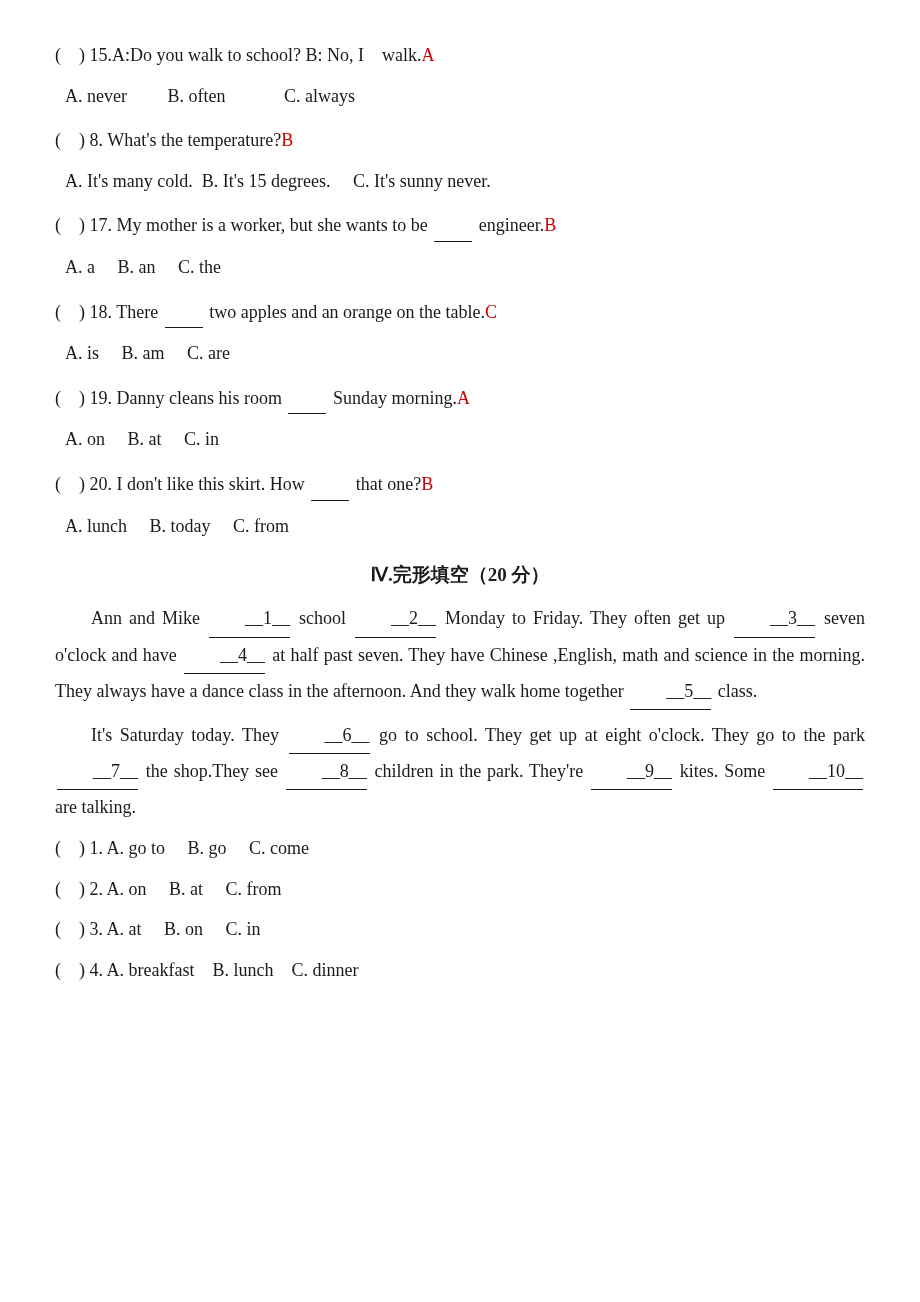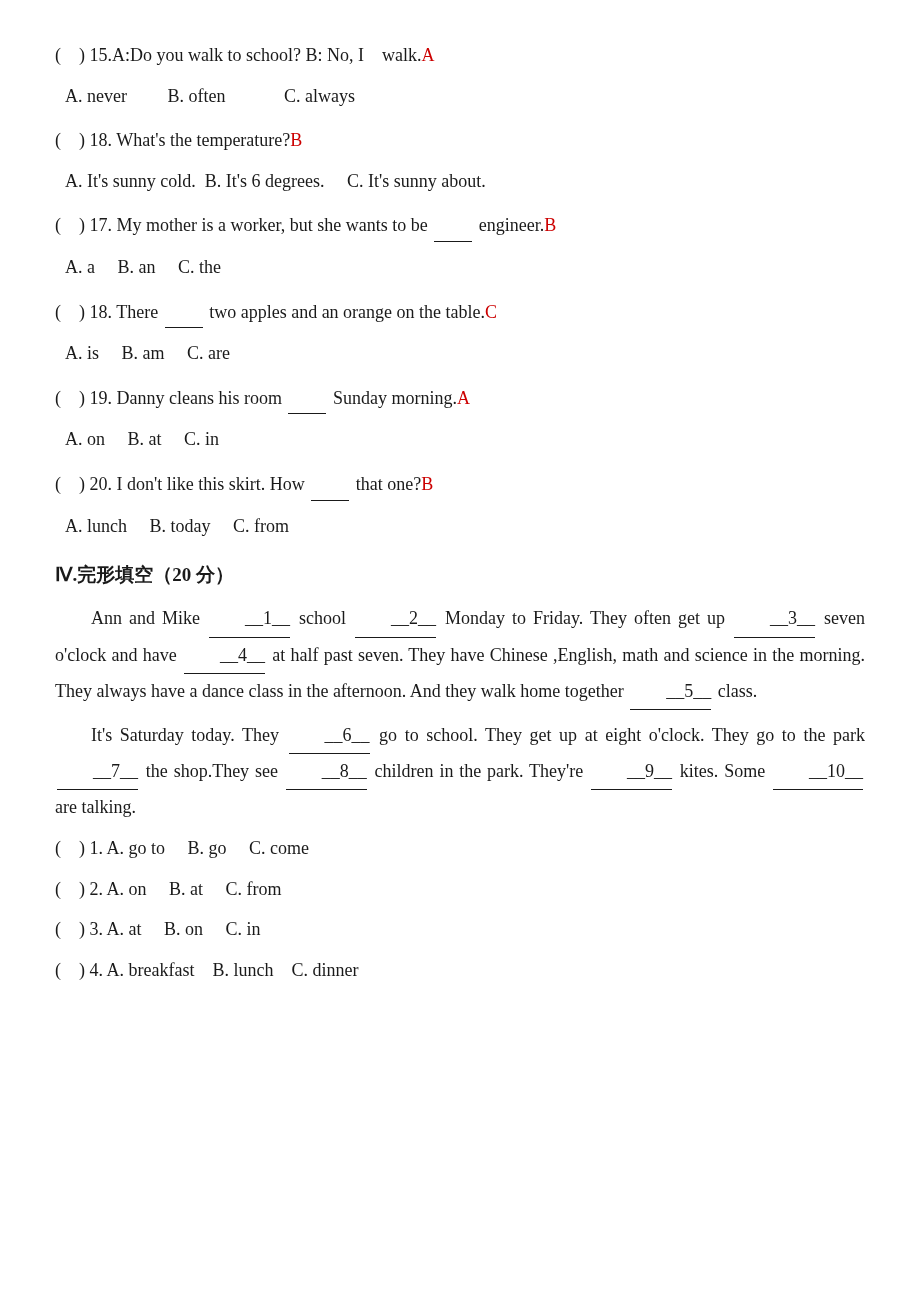--- a/index.html
+++ b/index.html
@@ -28,20 +28,21 @@
     .answer {
       color: #cc0000;
       font-weight: normal;
     }
     .section-title {
       font-size: 19px;
       font-weight: bold;
       margin-top: 18px;
       margin-bottom: 10px;
       line-height: 1.7;
+      text-align: center;
     }
     .passage-block {
       margin-bottom: 8px;
       line-height: 1.95;
       text-align: justify;
     }
     .passage-indent {
       text-indent: 2em;
     }
     .blank {
@@ -61,26 +62,26 @@
   <span> 15.A:Do you walk to school? B: No, I &nbsp;&nbsp; walk.</span><span class="answer">A</span>
 </div>
 <div class="options-line">
   <span>A. never</span>&nbsp;&nbsp;&nbsp;&nbsp;&nbsp;&nbsp;&nbsp;&nbsp;
   <span>B. often</span>&nbsp;&nbsp;&nbsp;&nbsp;&nbsp;&nbsp;&nbsp;&nbsp;&nbsp;&nbsp;&nbsp;&nbsp;
   <span>C. always</span>
 </div>
 
 <div class="question-line">
   <span>(　)</span>
-  <span> 18. What's the temperature?</span><span class="answer">B</span>
+  <span> 8. What's the temperature?</span><span class="answer">B</span>
 </div>
 <div class="options-line">
-  <span>A. It's sunny cold.</span>&nbsp;
-  <span>B. It's 6 degrees.</span>&nbsp;&nbsp;&nbsp;&nbsp;
-  <span>C. It's sunny about.</span>
+  <span>A. It's many cold.</span>&nbsp;
+  <span>B. It's 15 degrees.</span>&nbsp;&nbsp;&nbsp;&nbsp;
+  <span>C. It's sunny never.</span>
 </div>
 
 <div class="question-line">
   <span>(　)</span>
   <span> 17. My mother is a worker, but she wants to be <span class="blank">&nbsp;&nbsp;&nbsp;&nbsp;&nbsp;</span> engineer.</span><span class="answer">B</span>
 </div>
 <div class="options-line">
   <span>A. a</span>&nbsp;&nbsp;&nbsp;&nbsp;
   <span>B. an</span>&nbsp;&nbsp;&nbsp;&nbsp;
   <span>C. the</span>

